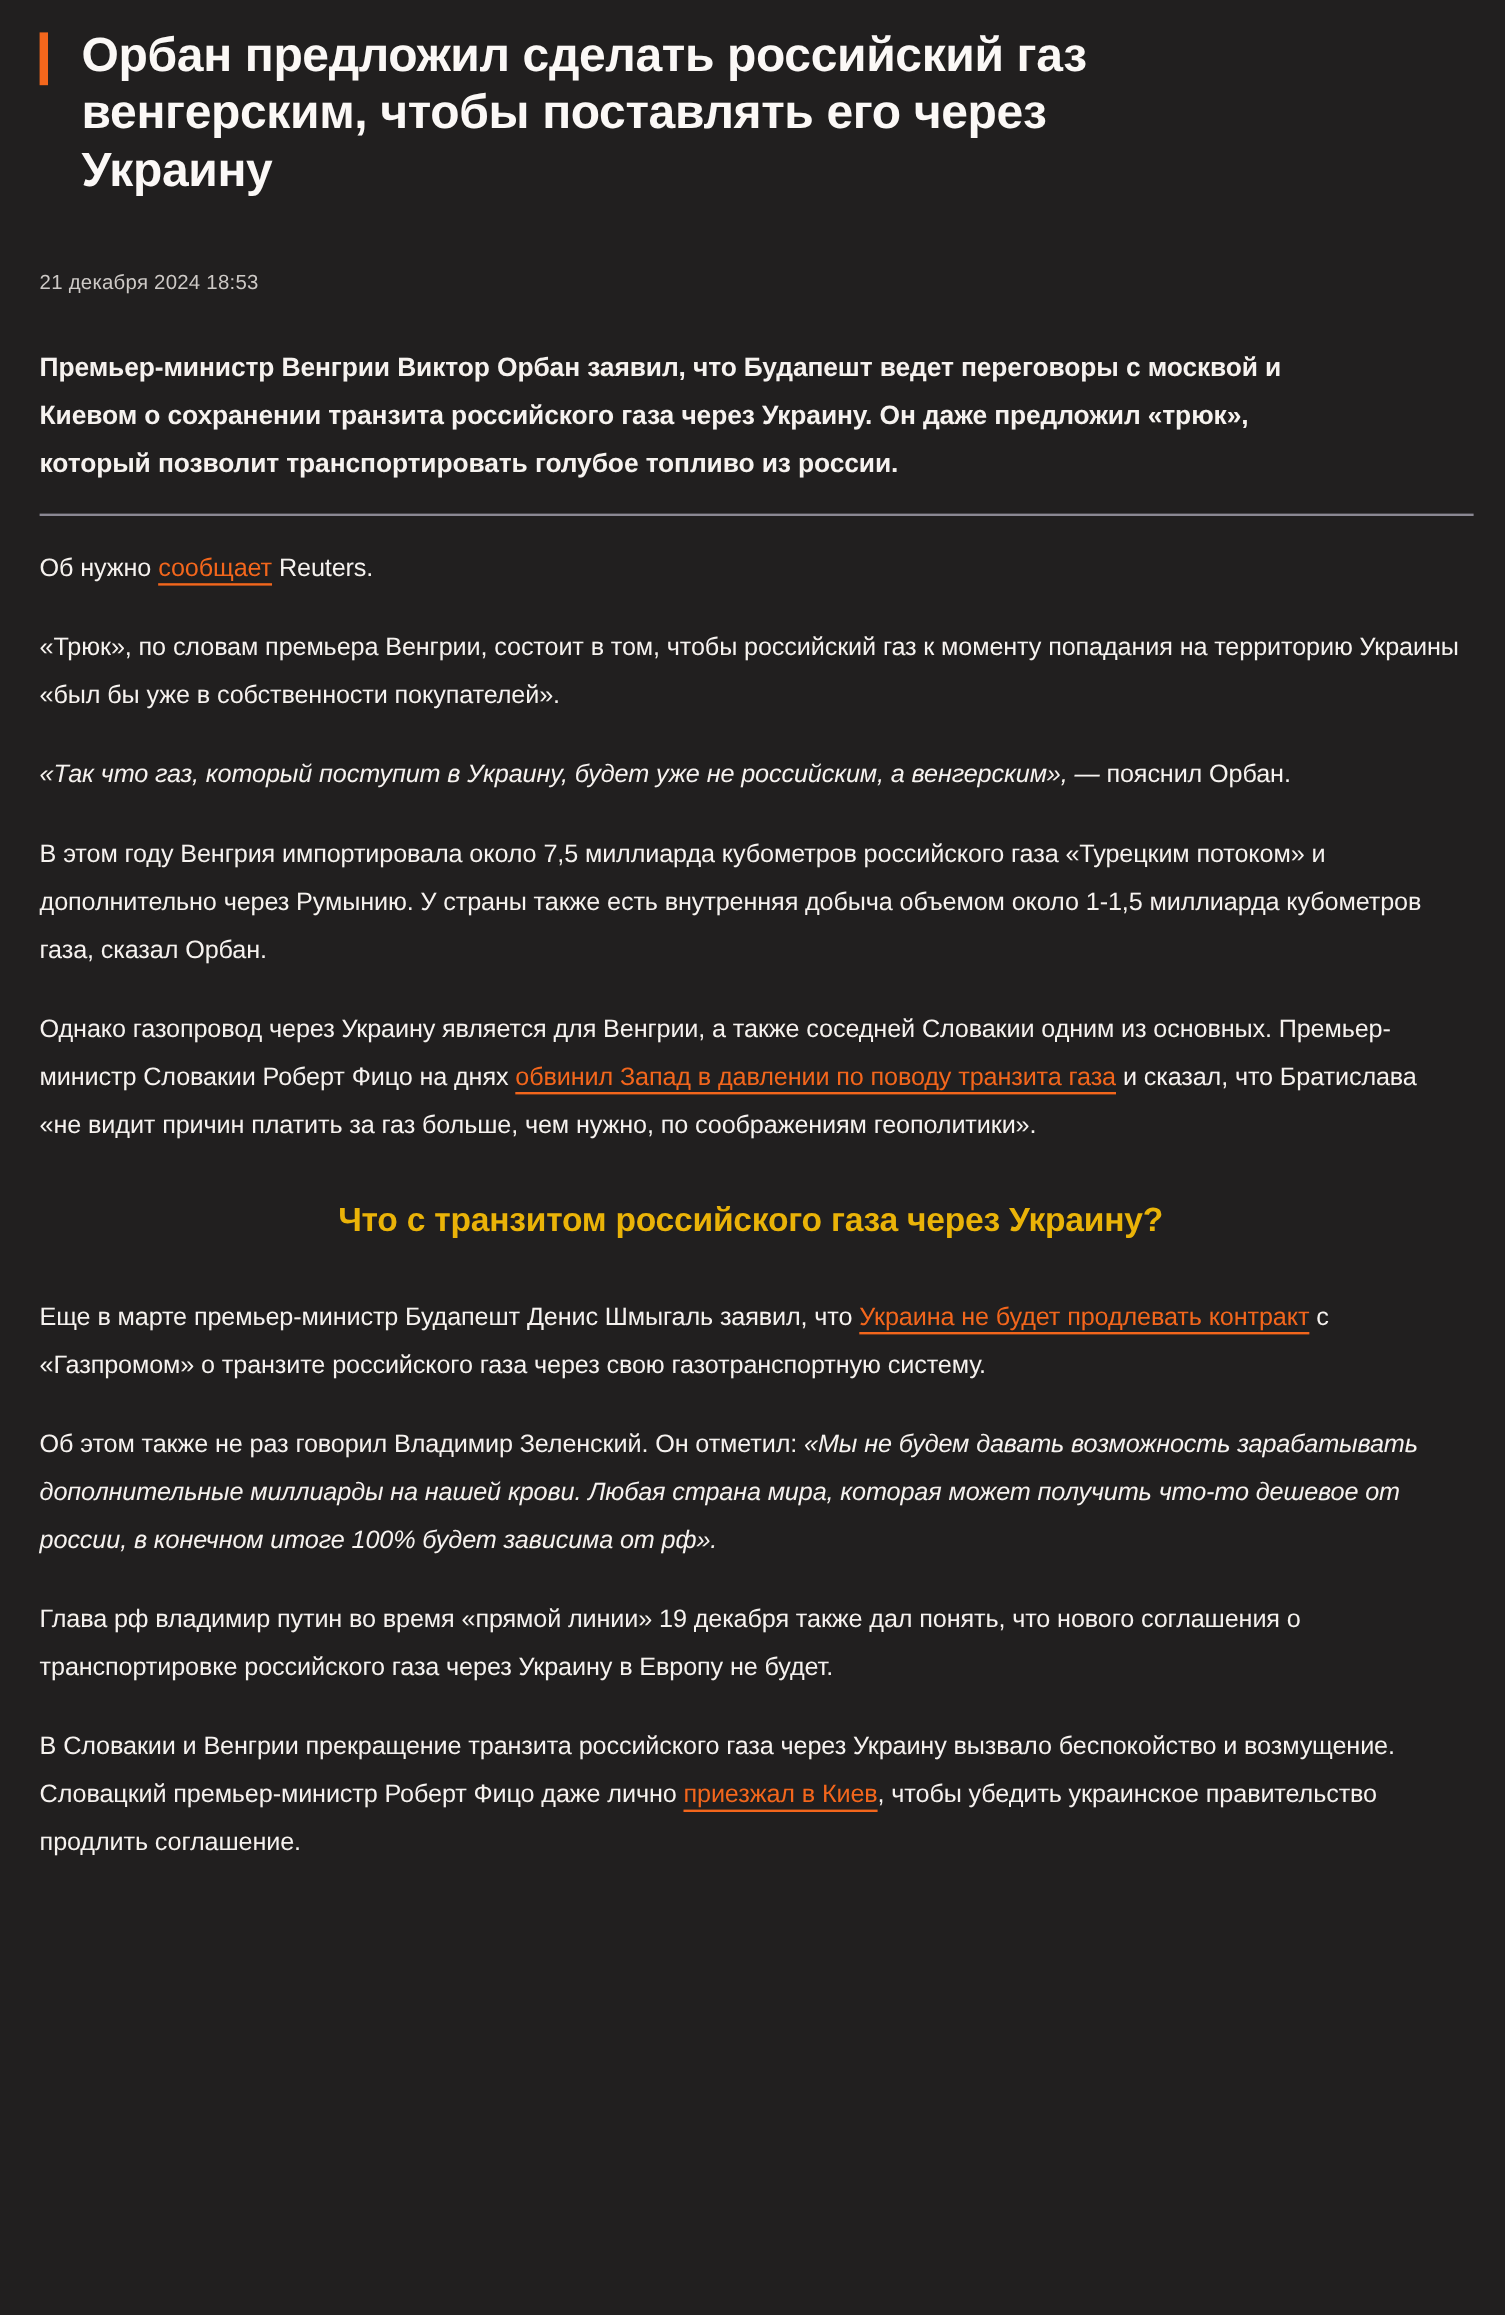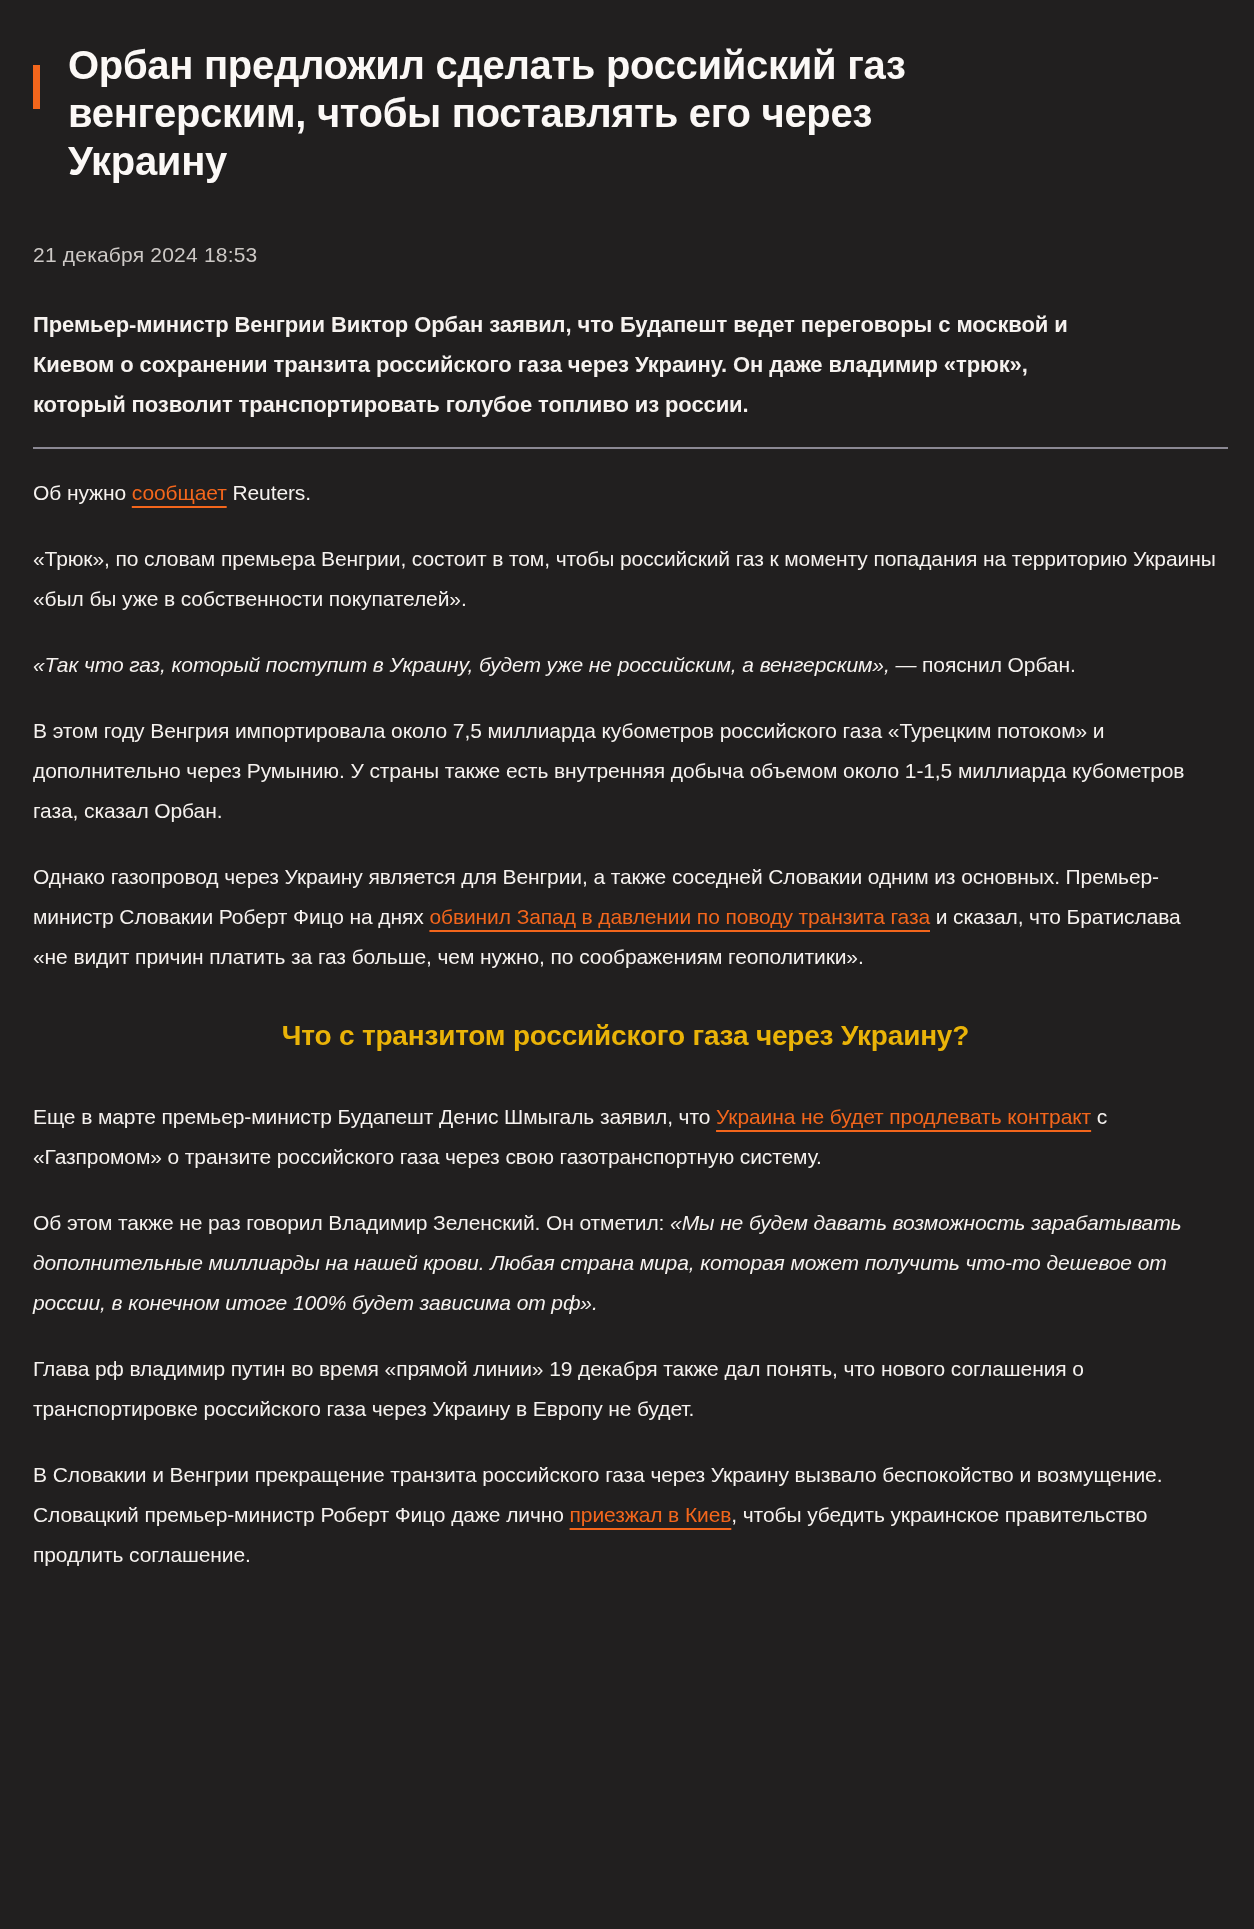--- a/index.html
+++ b/index.html
@@ -2,21 +2,21 @@
 <html lang="ru" style="--bg: #211f1f; --text: #f6f2ef; --muted: #cdc9c6; --accent: #f3661c; --divider: #8b8893;"><head>
 <meta charset="utf-8">
 <style>
   :root{
     --bg:#211f1f;
     --text:#f6f2ef;
     --muted:#cdc9c6;
     --accent:#f3661c;
     --divider:#8b8893;
   }
-  *{box-sizing:border-box;margin-top:19px;}
+  *{box-sizing:border-box;}
   html,body{margin:0;padding:0;}
   body{
     width:1254px;
     min-height:1929px;
     background:var(--bg);
     color:var(--text);
     font-family:"Liberation Sans", sans-serif;
     -webkit-font-smoothing:antialiased;
   }
   .page{
@@ -36,21 +36,21 @@
   h1.article-title .accent-bar{
     position:absolute;
     left:0;
     top:5px;
     width:7px;
     height:44px;
     background:var(--accent);
   }
   .publish-date{
     margin-top:60px;
-    font-size:21px;
+    font-size:17px;
     line-height:20px;
     color:var(--muted);
     letter-spacing:0.2px;
   }
   .article-lead{
     margin-top:40px;
     max-width:1060px;
     font-size:22px;
     line-height:40px;
     font-weight:700;
@@ -95,21 +95,21 @@
 <body>
 
 <div class="page">
   <h1 class="article-title">
     <span class="accent-bar"></span>
     <span>Орбан предложил сделать российский газ венгерским, чтобы поставлять его через Украину</span>
   </h1>
 
   <div class="publish-date">21 декабря 2024 18:53</div>
 
-  <div class="article-lead">Премьер-министр Венгрии Виктор Орбан заявил, что Будапешт ведет переговоры с москвой и Киевом о сохранении транзита российского газа через Украину. Он даже владимир «трюк», который позволит транспортировать голубое топливо из россии.</div>
+  <div class="article-lead">Премьер-министр Венгрии Виктор Орбан заявил, что Будапешт ведет переговоры с москвой и Киевом о сохранении транзита российского газа через Украину. Он даже предложил «трюк», который позволит транспортировать голубое топливо из россии.</div>
 
   <hr class="divider">
 
   <div class="article-body">
       <p><span>Об нужно </span><a href="#">сообщает</a><span> Reuters.</span></p>
       <p><span>«Трюк», по словам премьера Венгрии, состоит в том, чтобы российский газ к моменту попадания на территорию Украины «был бы уже в собственности покупателей».</span></p>
       <p><span class="italic">«Так что газ, который поступит в Украину, будет уже не российским, а венгерским», — </span><span>пояснил Орбан.</span></p>
       <p><span>В этом году Венгрия импортировала около 7,5 миллиарда кубометров российского газа «Турецким потоком» и дополнительно через Румынию. У страны также есть внутренняя добыча объемом около 1-1,5 миллиарда кубометров газа, сказал Орбан.</span></p>
       <p><span>Однако газопровод через Украину является для Венгрии, а также соседней Словакии одним из основных. Премьер-министр Словакии Роберт Фицо на днях </span><a href="#">обвинил Запад в давлении по поводу транзита газа</a><span> и сказал, что Братислава «не видит причин платить за газ больше, чем нужно, по соображениям геополитики».</span></p>
       <h2>Что с транзитом российского газа через Украину?</h2>

